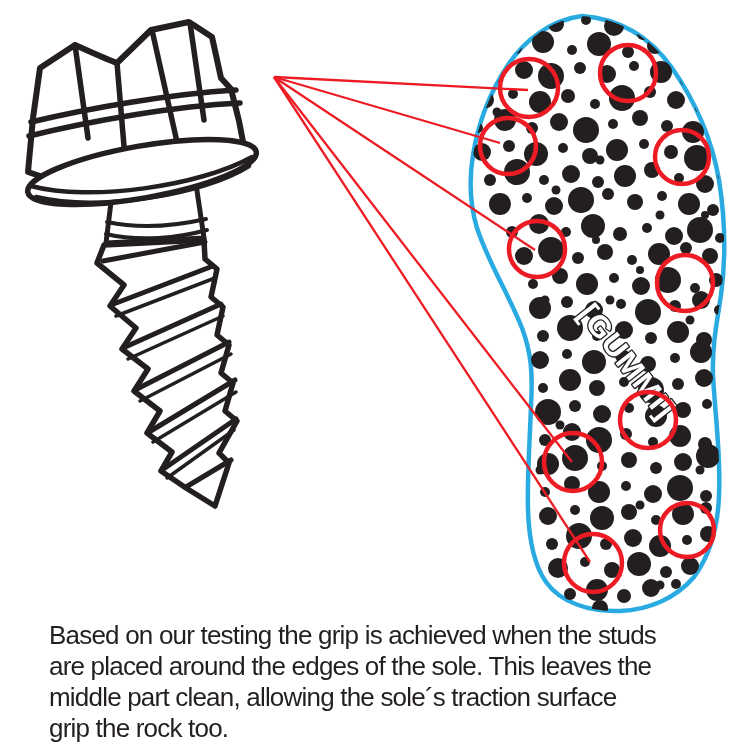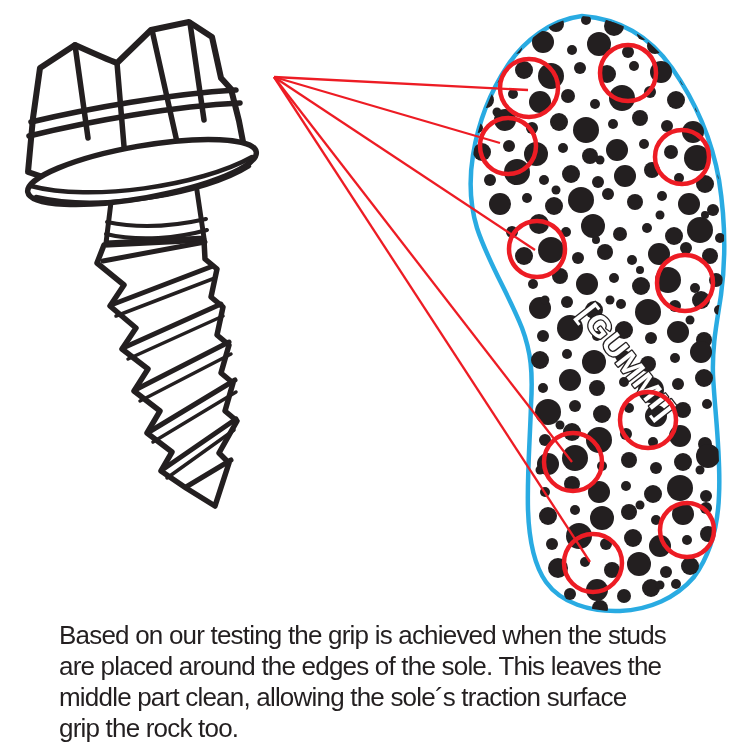--- a/index.html
+++ b/index.html
@@ -9,21 +9,21 @@
     --paper:#ffffff;
   }
   html,body{margin:0;padding:0;}
   body{
     width:750px;height:750px;position:relative;overflow:hidden;
     background:var(--paper);
     font-family:"Liberation Sans", sans-serif;
   }
   .stage{position:absolute;left:0;top:0;width:750px;height:750px;}
   .caption{
-    position:absolute;left:59px;top:620px;width:690px;
+    position:absolute;left:49px;top:620px;width:690px;
     font-size:26px;line-height:31px;letter-spacing:-0.8px;
     color:var(--ink);
     white-space:pre-line;
   }
   .screw-line{stroke:var(--ink);fill:none;stroke-linecap:round;stroke-linejoin:round;}
   .screw-fill{stroke:var(--ink);fill:#ffffff;stroke-linejoin:round;}
   .sole-path{fill:#ffffff;stroke:var(--outline);stroke-width:4.5;}
   .gummi{
     font-family:"Liberation Sans", sans-serif;
     font-weight:bold;font-size:30px;letter-spacing:1px;

